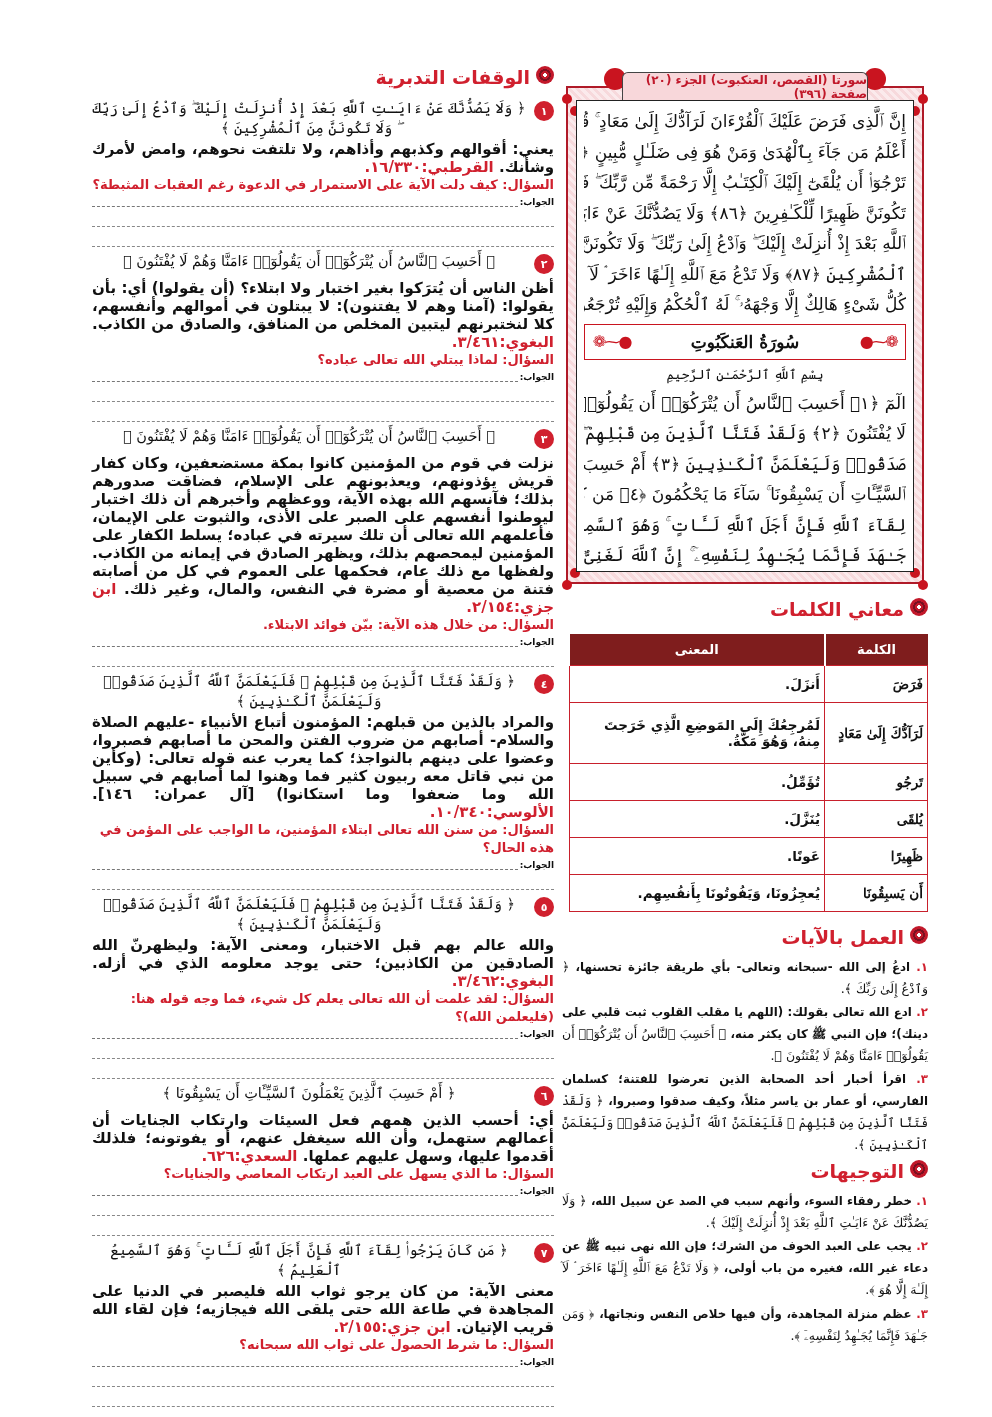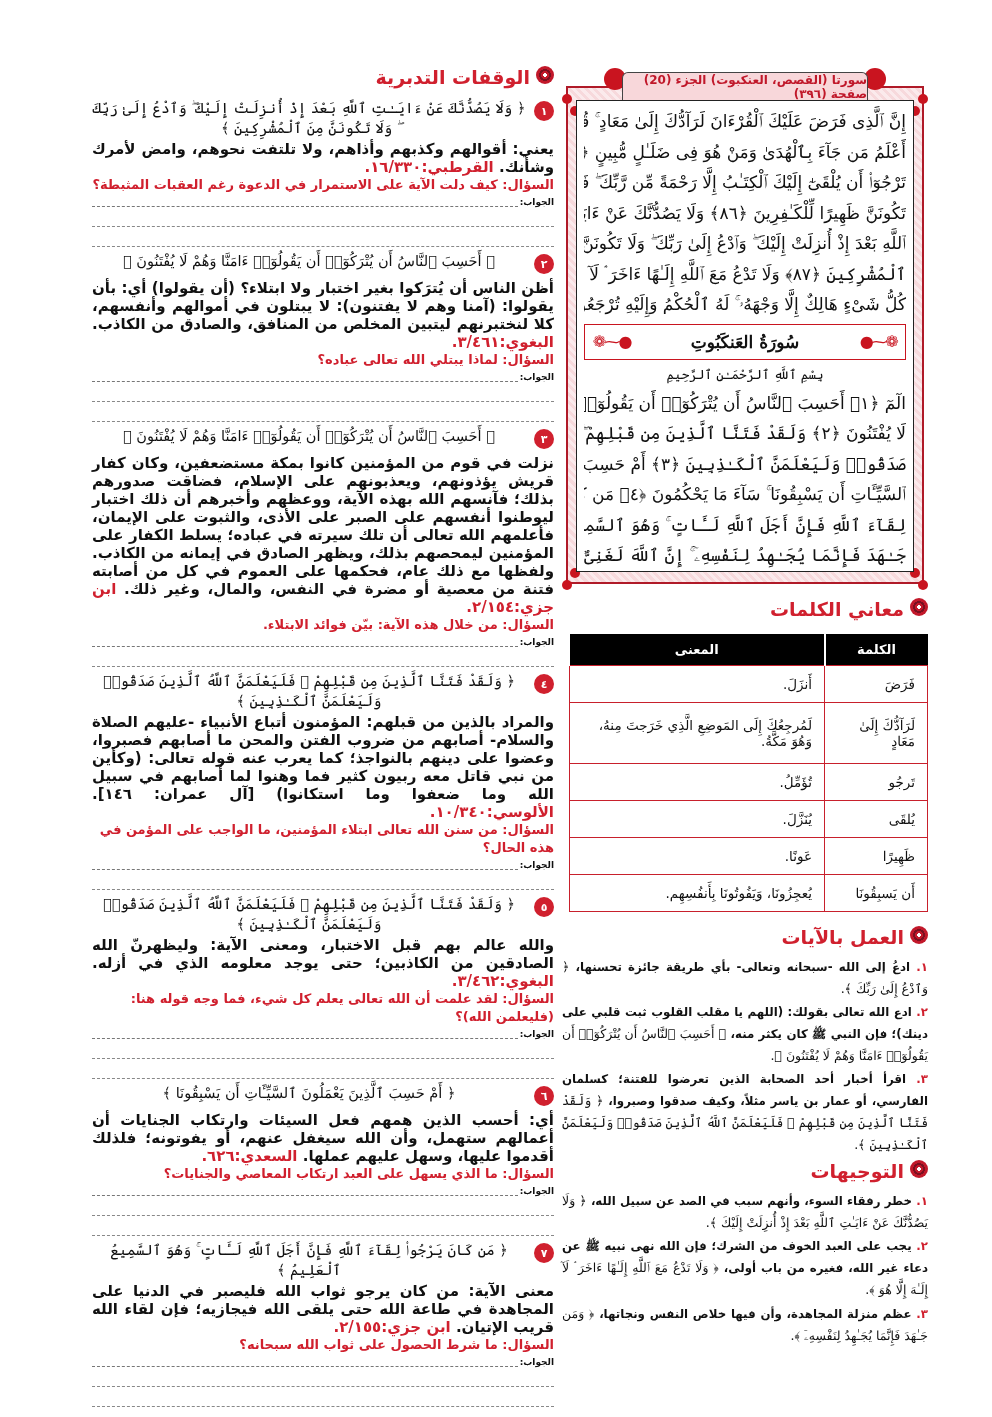--- a/index.html
+++ b/index.html
@@ -36,22 +36,22 @@
     .mushaf-lines { position: absolute; left: 22px; right: 22px; top: 40px; }
     .q-line { font-family: "DejaVu Serif", serif; font-size: 17px; height: 30.5px; line-height: 30.5px; text-align: justify; text-align-last: justify; white-space: nowrap; overflow: hidden; color: #111; }
     .surah-band { height: 36px; margin: 4px 0 2px; border: 1px solid #c9141f; background: #fff; display: flex; align-items: center; justify-content: space-between; padding: 0 8px; }
     .surah-band .orn { color: #c9141f; font-size: 16px; letter-spacing: -2px; }
     .surah-band .name { font-family: "DejaVu Serif", serif; font-size: 17px; font-weight: bold; }
     .basmala { font-family: "DejaVu Serif", serif; font-size: 13px; text-align: center; height: 26px; line-height: 26px; }
 
     
     #meanings { margin-top: 8px; }
     .tbl { margin-top: 8px; width: 360px; border-collapse: collapse; direction: rtl; }
-    .tbl th { background: #000000; color: #fff; font-size: 13px; font-weight: bold; height: 31px; border-left: 2px solid #fff; }
-    .tbl td { border: 1px solid #c8202c; font-size: 13.5px; font-weight: normal; padding: 4px 12px; height: 37px; vertical-align: middle; }
+    .tbl th { background: #7f1d1d; color: #fff; font-size: 13px; font-weight: bold; height: 31px; border-left: 2px solid #fff; }
+    .tbl td { border: 1px solid #c8202c; font-size: 13.5px; font-weight: bold; padding: 4px 4px; height: 37px; vertical-align: middle; }
     .tbl td.word { width: 103px; font-family: "DejaVu Serif", serif; }
     .tbl tr.tall td { height: 61px; }
 
     
     .list-sec { margin-top: 14px; }
     .list-item { font-size: 11.8px; font-weight: bold; line-height: 21px; text-align: justify; margin-top: 2px; }
     .list-item .q { font-family: "DejaVu Serif", serif; font-weight: normal; font-size: 12.5px; }
     .list-num { color: #d0202e; }
   </style>
 </head>
@@ -64,21 +64,21 @@
     <span class="dot" style="left:0;top:28px"></span>
     <span class="dot" style="right:0;top:28px"></span>
     <span class="dot" style="left:8px;top:40px"></span>
     <span class="dot" style="right:8px;top:40px"></span>
     <span class="dot big" style="left:42px;top:2px"></span>
     <span class="dot big" style="right:42px;top:2px"></span>
     <span class="dot" style="left:0;bottom:0"></span>
     <span class="dot" style="right:0;bottom:0"></span>
     <span class="dot" style="left:8px;bottom:12px"></span>
     <span class="dot" style="right:8px;bottom:12px"></span>
-    <div class="mushaf-header">سورتا (القصص، العنكبوت) الجزء (20) صفحة (٣٩٦)</div>
+    <div class="mushaf-header">سورتا (القصص، العنكبوت) الجزء (٢٠) صفحة (٣٩٦)</div>
     <div class="mushaf-inner"></div>
     <div class="mushaf-lines">
       <div class="q-line">إِنَّ ٱلَّذِى فَرَضَ عَلَيْكَ ٱلْقُرْءَانَ لَرَآدُّكَ إِلَىٰ مَعَادٍ ۚ قُل رَّبِّىٓ</div>
       <div class="q-line">أَعْلَمُ مَن جَآءَ بِٱلْهُدَىٰ وَمَنْ هُوَ فِى ضَلَـٰلٍ مُّبِينٍ ﴿٨٥﴾ وَمَا كُنتَ</div>
       <div class="q-line">تَرْجُوٓا۟ أَن يُلْقَىٰٓ إِلَيْكَ ٱلْكِتَـٰبُ إِلَّا رَحْمَةً مِّن رَّبِّكَ ۖ فَلَا</div>
       <div class="q-line">تَكُونَنَّ ظَهِيرًا لِّلْكَـٰفِرِينَ ﴿٨٦﴾ وَلَا يَصُدُّنَّكَ عَنْ ءَايَـٰتِ</div>
       <div class="q-line">ٱللَّهِ بَعْدَ إِذْ أُنزِلَتْ إِلَيْكَ ۖ وَٱدْعُ إِلَىٰ رَبِّكَ ۖ وَلَا تَكُونَنَّ مِنَ</div>
       <div class="q-line">ٱلْمُشْرِكِينَ ﴿٨٧﴾ وَلَا تَدْعُ مَعَ ٱللَّهِ إِلَـٰهًا ءَاخَرَ ۘ لَآ إِلَـٰهَ إِلَّا هُوَ ۚ</div>
       <div class="q-line">كُلُّ شَىْءٍ هَالِكٌ إِلَّا وَجْهَهُۥ ۚ لَهُ ٱلْحُكْمُ وَإِلَيْهِ تُرْجَعُونَ ﴿٨٨﴾</div>
       <div class="surah-band">

